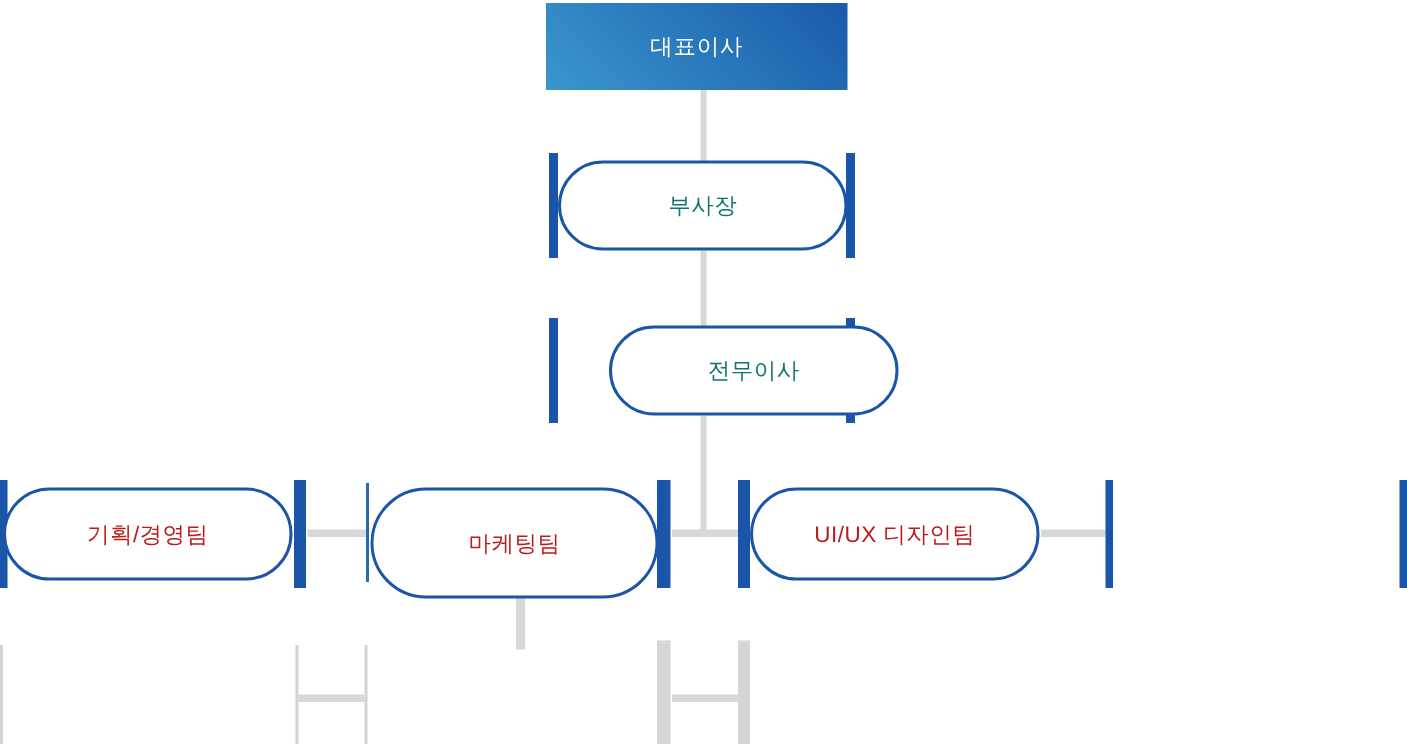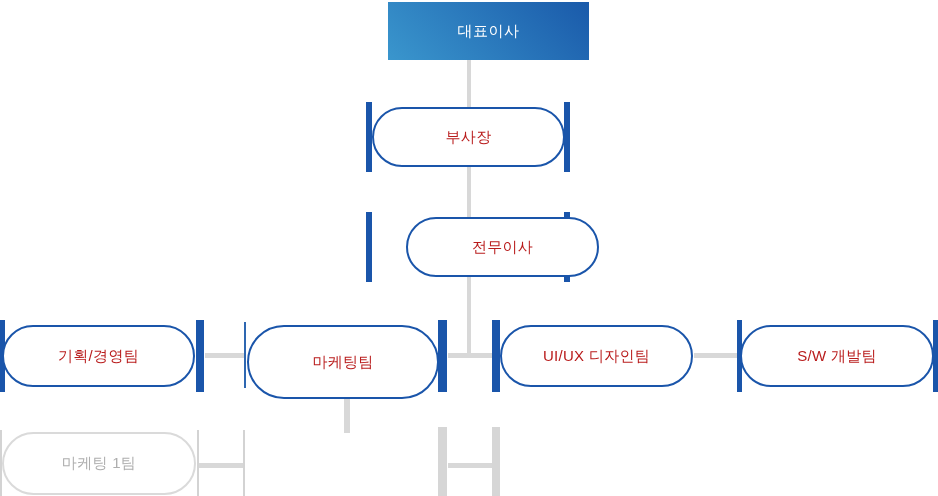--- a/index.html
+++ b/index.html
@@ -19,36 +19,36 @@
   }
   .pill {
     position:absolute;
     display:flex; align-items:center; justify-content:center;
     background:#ffffff;
     border-radius:999px;
     font-size:15px;
     box-sizing:border-box;
     letter-spacing:0.3px;
   }
-  .pill.exec { border:2px solid #1a55aa; color:#b91c1c; }
+  .pill.exec { border:2px solid #1a55aa; color:#0f766e; }
   .pill.team { border:2px solid #1a55aa; color:#b91c1c; }
   .pill.sub  { border:2px solid #dadada; color:#aeaeae; }
   .bar  { position:absolute; background:#1a55aa; }
   .bar.gray { background:#d6d6d6; }
   .thinline { position:absolute; width:2px; }
   .thinline.blue { background:#2e67b1; }
   .thinline.gray { background:#d3d3d3; }
   .conn { position:absolute; background:#d8d8d8; }
 </style>
 </head>
 <body>
 
 <div class="canvas">
 
-  <div class="ceo-box" style="left:388px; top:2px; width:201px; height:58px;">
+  <div class="ceo-box" style="left:364px; top:2px; width:201px; height:58px;">
     <span>대표이사</span>
   </div>
 
   <div class="conn" style="left:467px; top:60px; width:4px; height:48px;"></div>
   <div class="conn" style="left:467px; top:167px; width:4px; height:51px;"></div>
   <div class="conn" style="left:467px; top:277px; width:4px; height:81px;"></div>
   <div class="conn" style="left:344px; top:387px; width:6px; height:46px;"></div>
 
   <div class="bar" style="left:366px; top:102px; width:6px; height:70px;"></div>
   <div class="bar" style="left:564px; top:102px; width:6px; height:70px;"></div>
@@ -78,31 +78,25 @@
     <span>마케팅팀</span>
   </div>
 
   <div class="bar" style="left:492px; top:320px; width:8px; height:72px;"></div>
   <div class="pill team" style="left:500px; top:325px; width:193px; height:62px;justify-content:center;">
     <span>UI/UX 디자인팀</span>
   </div>
 
   <div class="bar" style="left:737px; top:320px; width:5px; height:72px;"></div>
   <div class="bar" style="left:933px; top:320px; width:5px; height:72px;"></div>
-  <div class="pill team" style="left:740px; top:325px; width:194px; height:62px;">
-    <span>S/W 개발팀</span>
-  </div>
 
   <div class="conn" style="left:199px; top:463px; width:44px; height:5px;"></div>
   <div class="conn" style="left:448px; top:463px; width:44px; height:5px;"></div>
 
   <div class="thinline gray" style="left:0px; top:430px; height:67px;"></div>
   <div class="thinline gray" style="left:197px; top:430px; height:67px;"></div>
-  <div class="pill sub" style="left:2px; top:432px; width:194px; height:63px;">
-    <span>마케팅 1팀</span>
-  </div>
 
   <div class="thinline gray" style="left:243px; top:430px; height:67px;"></div>
   <div class="bar gray" style="left:438px; top:427px; width:9px; height:69px;"></div>
 
   <div class="bar gray" style="left:492px; top:427px; width:8px; height:69px;"></div>
 
 </div>
 
 </body></html>

